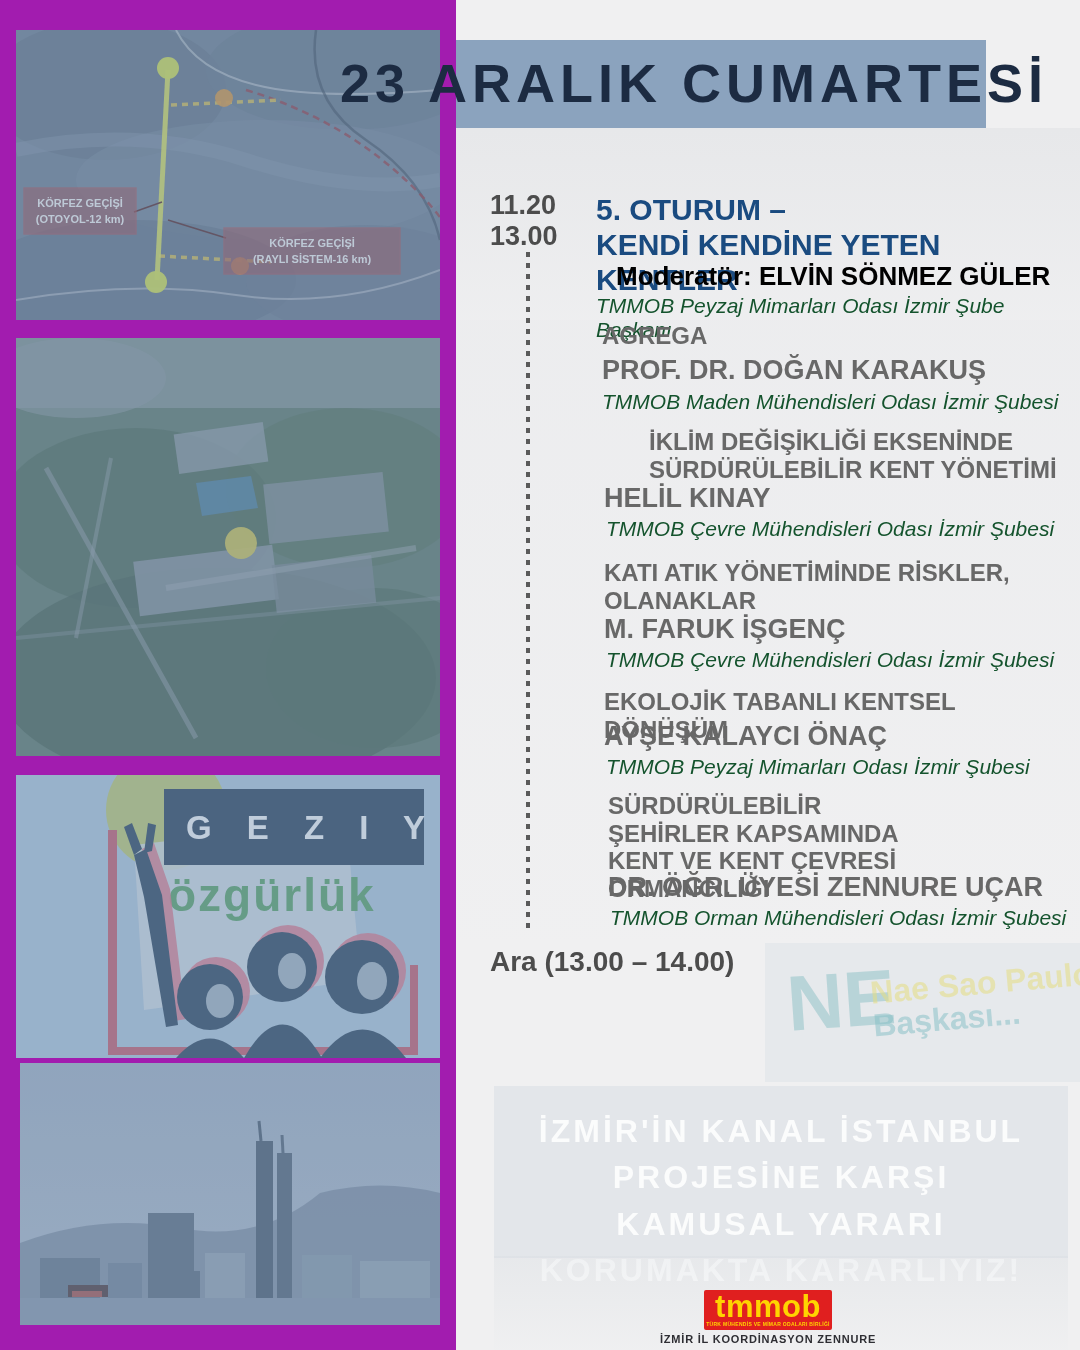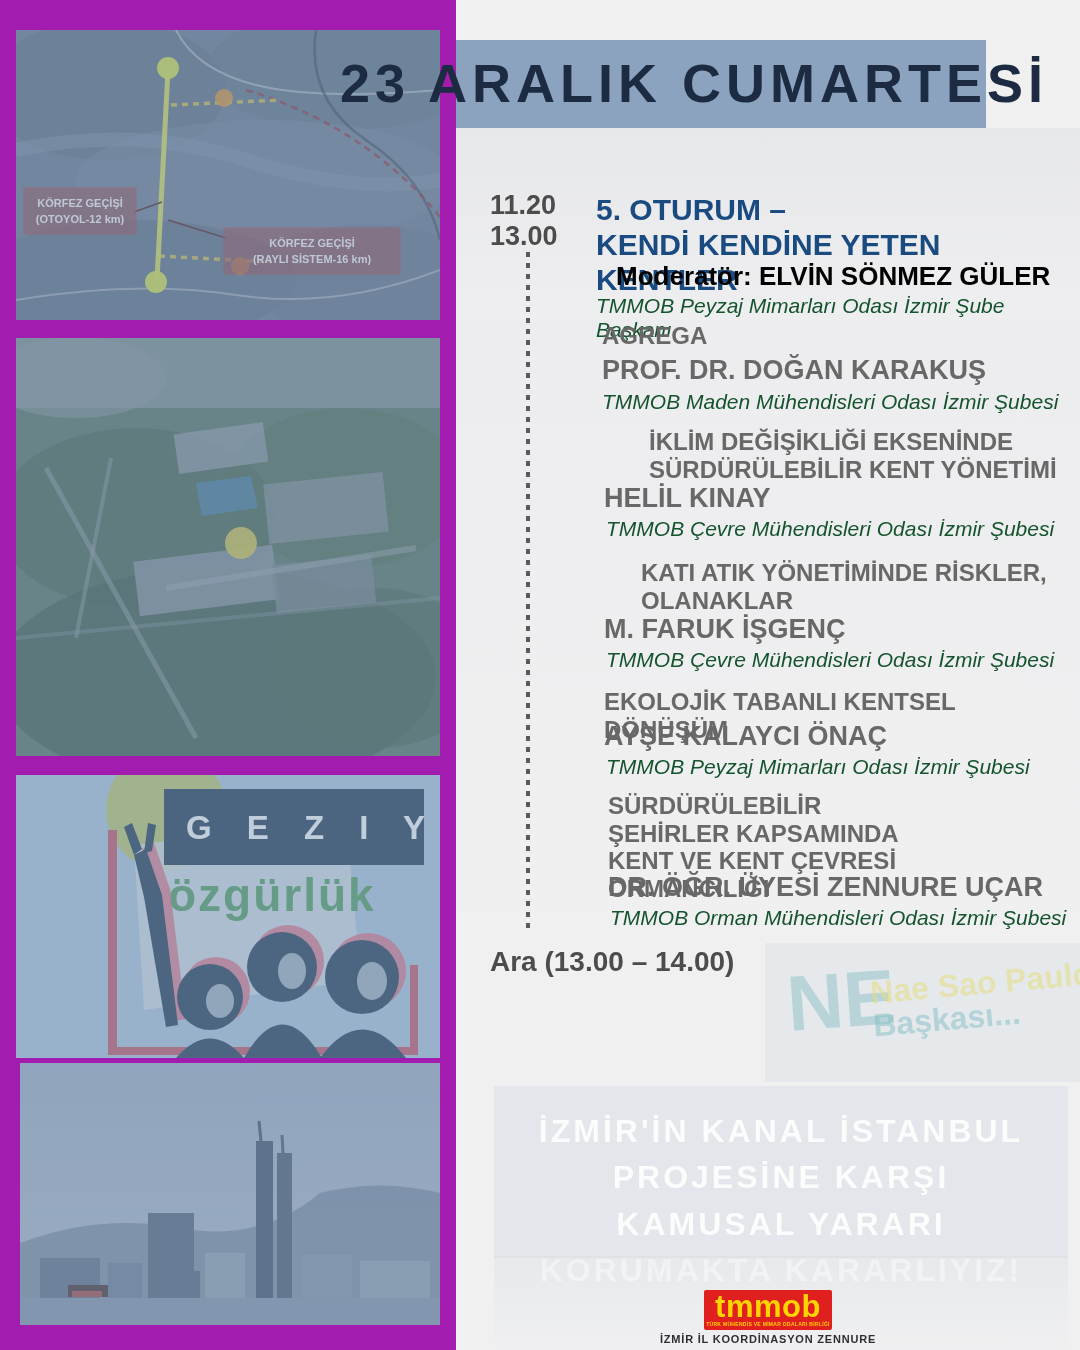--- a/index.html
+++ b/index.html
@@ -46,21 +46,21 @@
     background:repeating-linear-gradient(to bottom,#5a5a5a 0 5px,transparent 5px 11px);}
   .session-title{left:140px;top:192px;font-size:30px;font-weight:800;color:#1a4b80;line-height:1.17;}
   .moderator{left:140px;top:261px;font-size:26px;font-weight:800;color:#000000;margin-left:20px;}
   .mod-org{left:140px;top:294px;}
   .org{font-size:21px;font-style:italic;color:#14532d;}
   .topic{font-size:24px;font-weight:800;color:#686868;line-height:1.15;max-width:432px;}
   .speaker{font-size:27px;font-weight:800;color:#686868;}
   .w330{max-width:335px;}
   .t0-topic{left:146px;top:322px;} .t0-speaker{left:146px;top:355px;} .t0-org{left:146px;top:390px;}
   .t1-topic{left:148px;top:428px;margin-left:45px;} .t1-speaker{left:148px;top:483px;} .t1-org{left:150px;top:517px;}
-  .t2-topic{left:148px;top:559px;margin-left:37px;} .t2-speaker{left:148px;top:614px;} .t2-org{left:150px;top:648px;}
+  .t2-topic{left:148px;top:559px;} .t2-speaker{left:148px;top:614px;} .t2-org{left:150px;top:648px;}
   .t3-topic{left:148px;top:688px;} .t3-speaker{left:148px;top:721px;} .t3-org{left:150px;top:755px;}
   .t4-topic{left:152px;top:792px;} .t4-speaker{left:152px;top:872px;} .t4-org{left:154px;top:906px;}
   .break-row{left:34px;top:946px;font-size:28px;font-weight:800;color:#4c4c4c;}
   
   .footer{left:0;top:1290px;width:624px;text-align:center;}
   .logo-box{display:inline-block;background:#e01f1f;width:128px;padding:2px 0 3px 0;border-radius:2px;}
   .logo-word{font-size:31px;font-weight:900;color:#ffd400;line-height:.95;letter-spacing:.5px;}
   .logo-sub{font-size:5px;font-weight:700;color:#ffd400;letter-spacing:.3px;white-space:nowrap;}
   .footer-org{margin-top:3px;font-size:11px;font-weight:800;color:#2e2e33;letter-spacing:.8px;}
   

